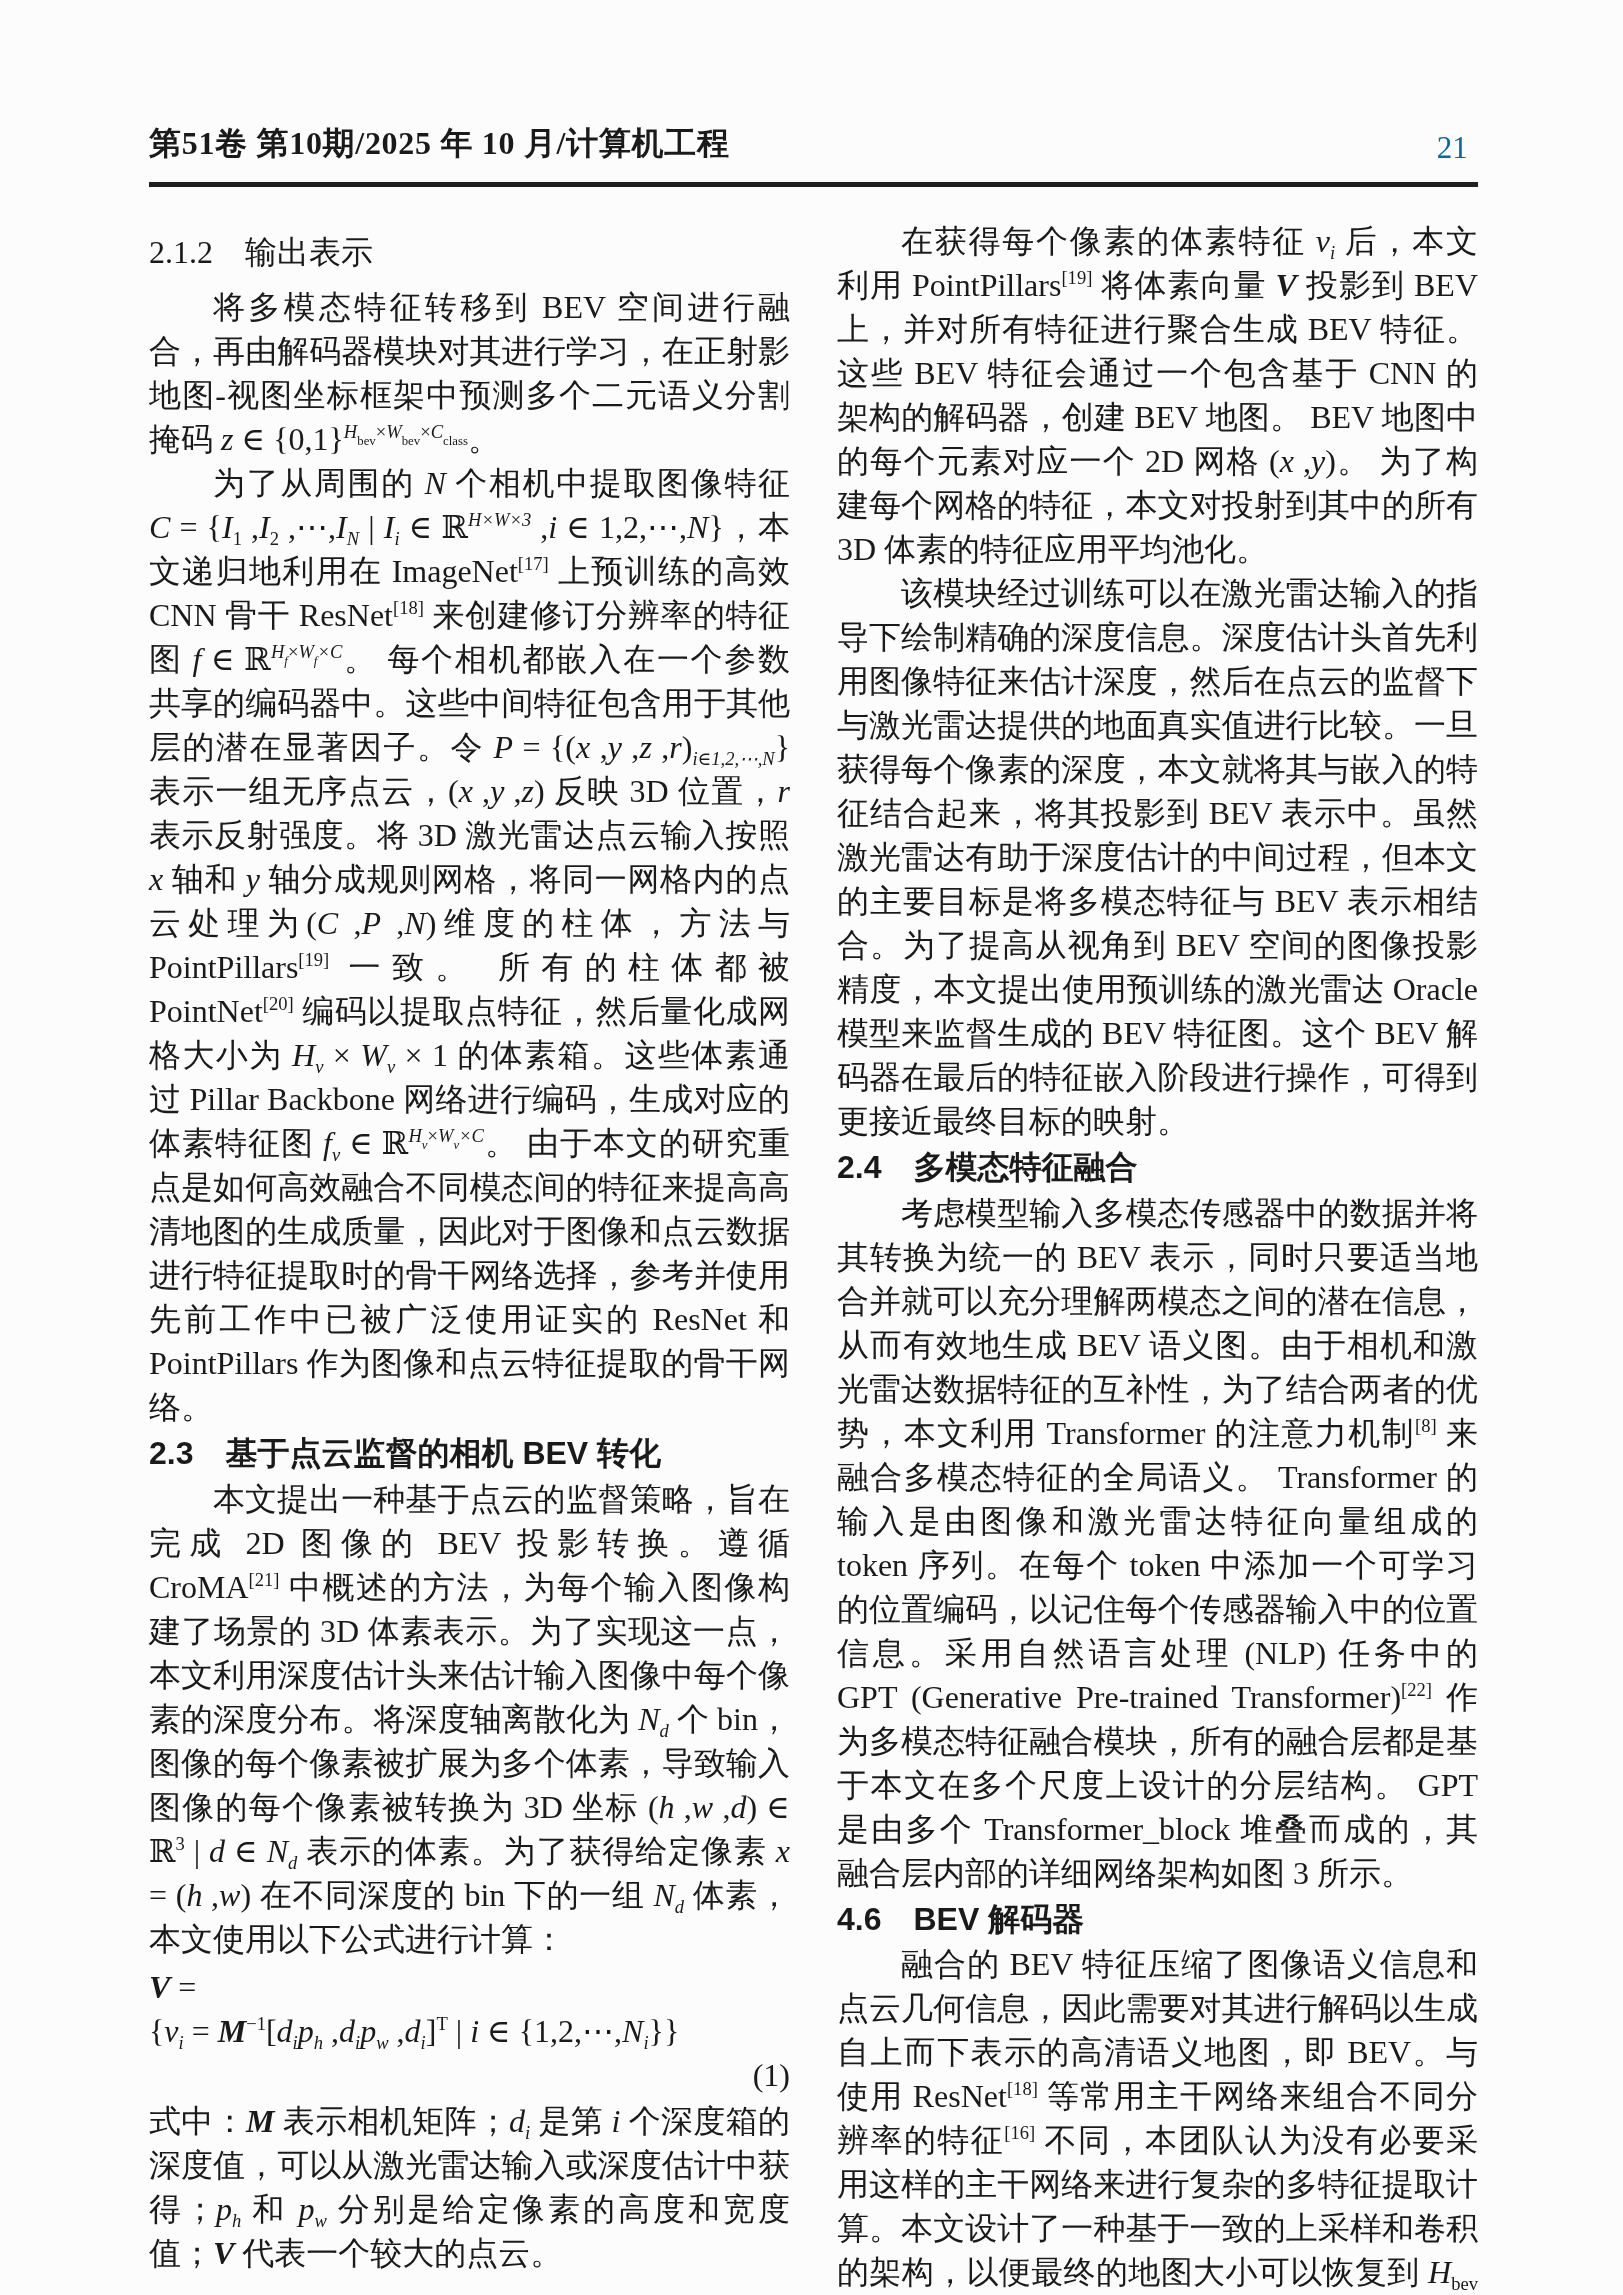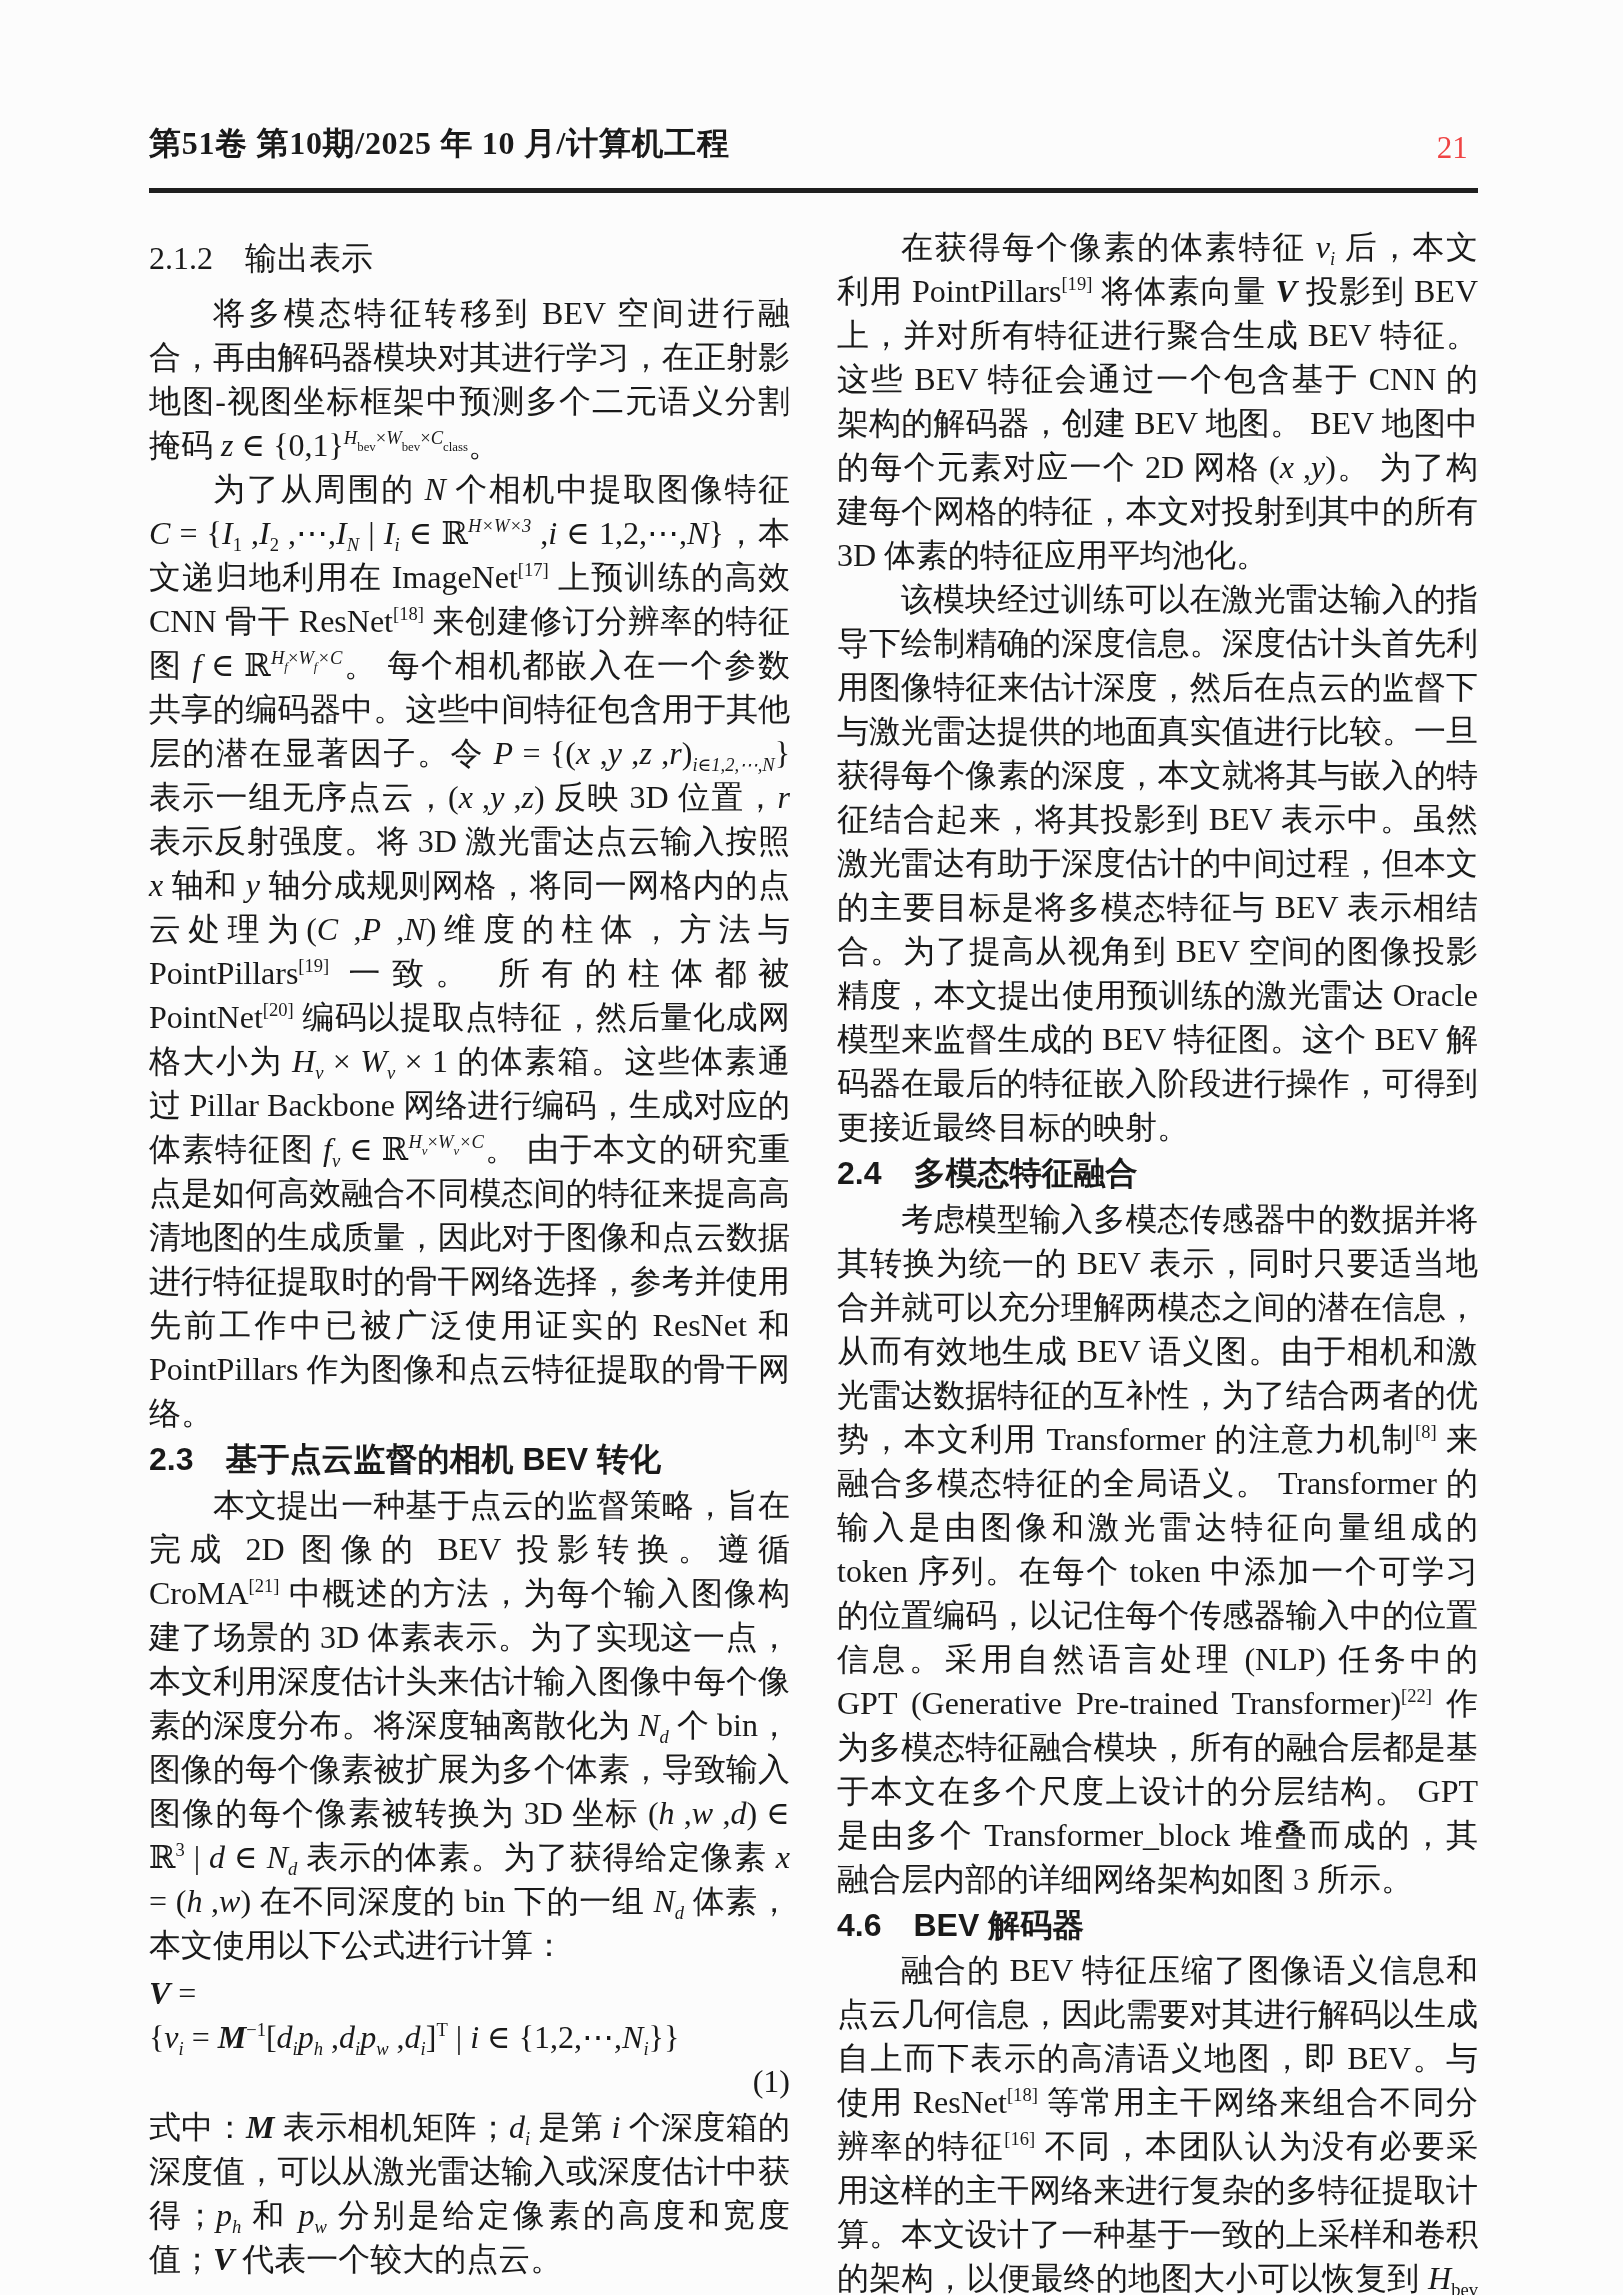--- a/index.html
+++ b/index.html
@@ -3,24 +3,24 @@
 <meta charset="utf-8">
 <style>
   html,body{margin:0;padding:0;background:#e8e8e8;}
   .page{
     width:1624px;height:2295px;background:#fcfcfc;color:#1a1a1a;
     box-sizing:border-box;padding:122px 146px 0 149px;position:relative;
     font-family:"Liberation Serif","DejaVu Serif",serif;overflow:hidden;
   }
   .header-row{
     display:flex;justify-content:space-between;align-items:flex-end;
-    padding-bottom:22px;border-bottom:5.1px solid #1f1f1f;
+    padding-bottom:16px;border-bottom:5.1px solid #1f1f1f;
   }
   .journal-info{font-size:32px;font-weight:bold;letter-spacing:0.7px;}
-  .page-number{font-size:31px;color:#ef4444;padding-right:10.2px;}
+  .page-number{font-size:31px;color:#0369a1;padding-right:10.2px;}
   .columns{
     display:flex;gap:47px;margin-top:32px;
     font-size:32px;line-height:44px;text-align:justify;
   }
   .col{flex:1;min-width:0;}
   .para{text-indent:2em;}
   .para-noindent{text-indent:0;}
   .heading2{
     font-family:"Liberation Sans","DejaVu Sans",sans-serif;
     font-weight:700;text-indent:0;margin:2.2px 0 1.5px;

